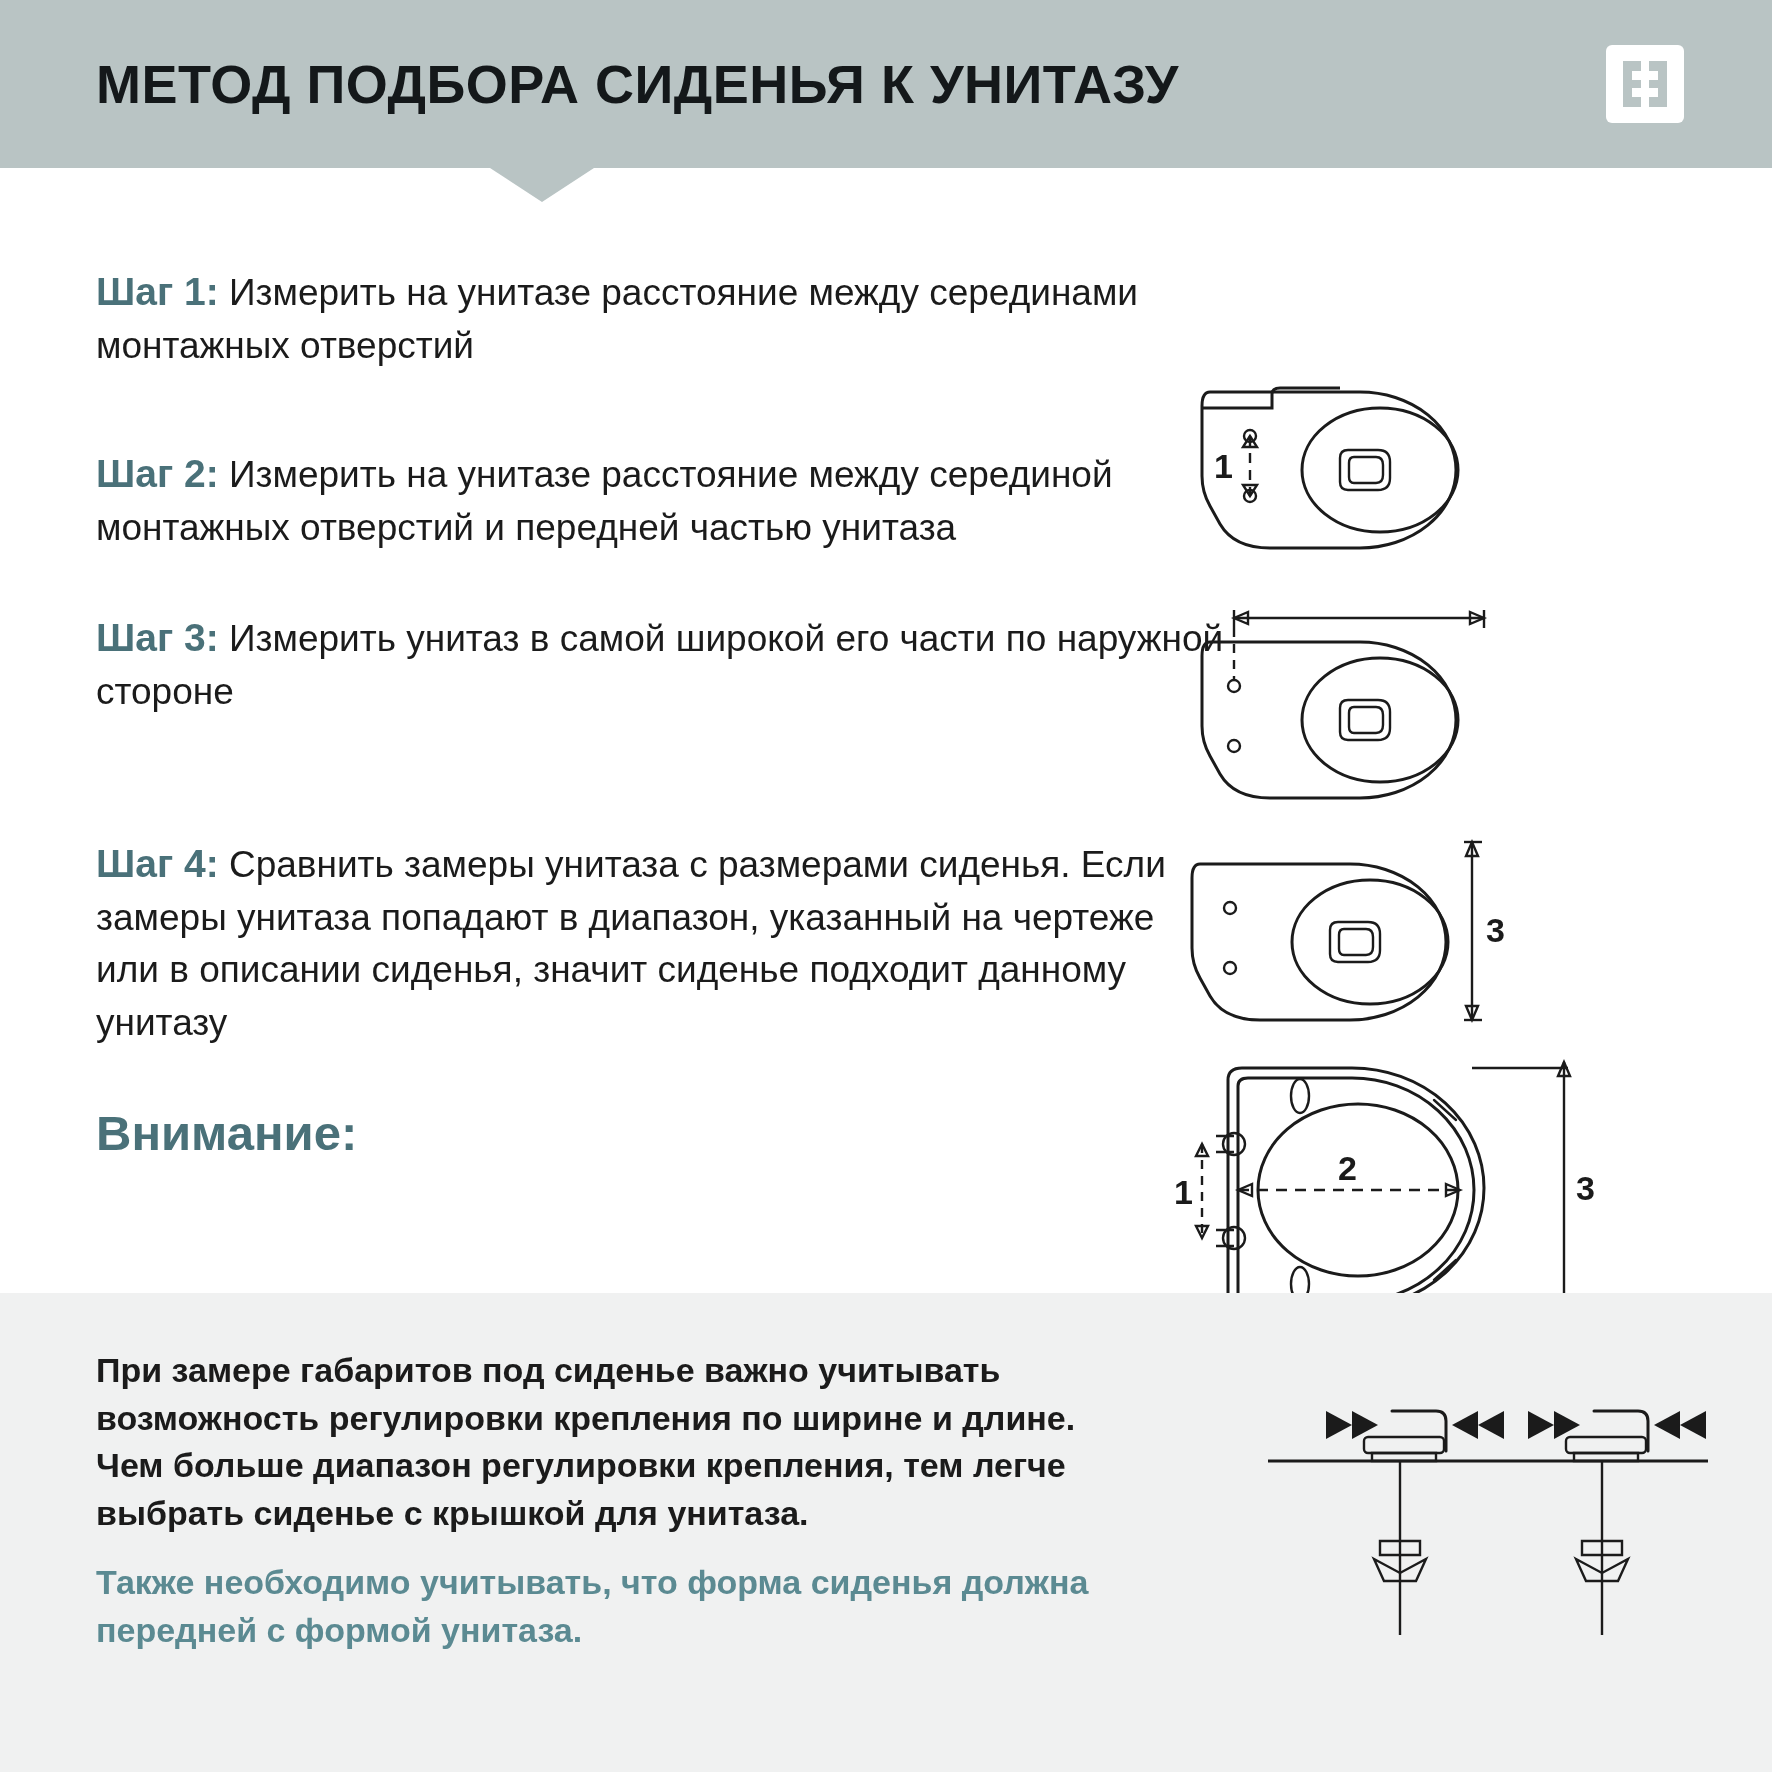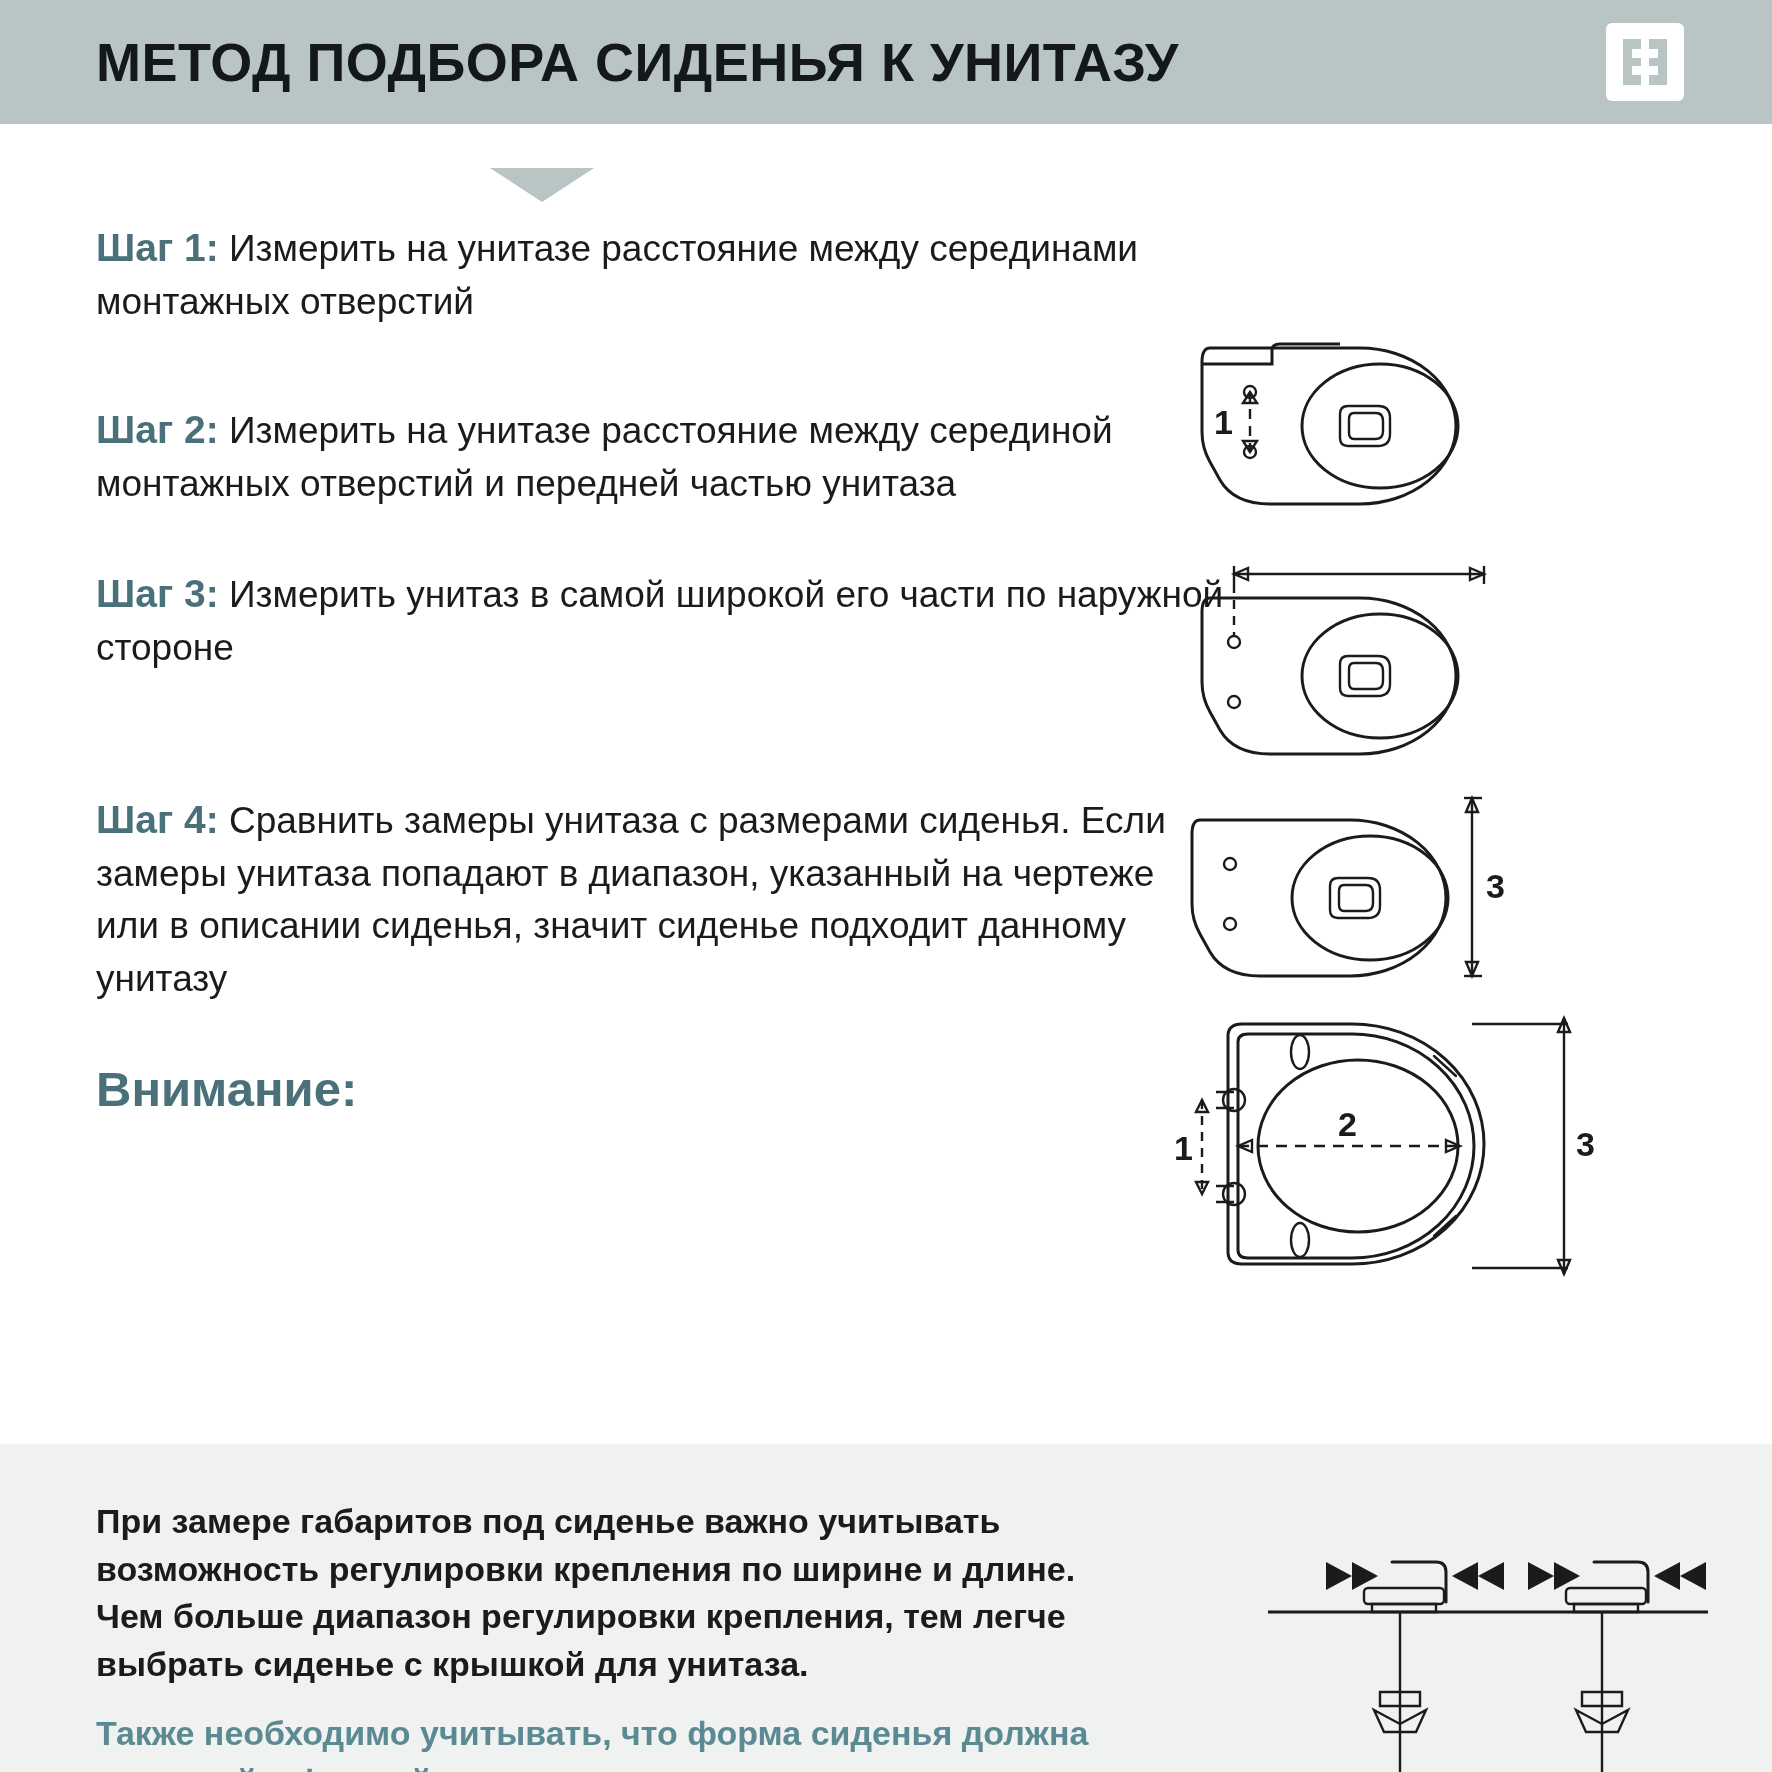--- a/index.html
+++ b/index.html
@@ -12,21 +12,21 @@
     font-family: "Liberation Sans", sans-serif;
     color: #1b1b1b;
     position: relative;
     overflow: hidden;
   }
 
   
   .header {
     position: relative;
     width: 100%;
-    height: 124px;
+    height: 168px;
     background: #b9c4c4;
     display: flex;
     align-items: center;
     padding: 0 40px 0 96px;
   }
   .header-title {
     font-size: 54px;
     font-weight: bold;
     letter-spacing: 0.5px;
     color: #14181a;
@@ -95,21 +95,21 @@
   }
   .d1 { top: 210px; }
   .d2 { top: 430px; }
   .d3 { top: 660px; }
   .d4 { top: 880px; }
 
   
   .footer {
     position: absolute;
     left: 0; right: 0; bottom: 0;
-    height: 328px;
+    height: 479px;
     background: #f0f1f1;
     display: flex;
   }
   .footer-text {
     padding: 54px 20px 0 96px;
     width: 1130px;
   }
   .footer-text p {
     margin: 0 0 22px 0;
     font-size: 34px;

